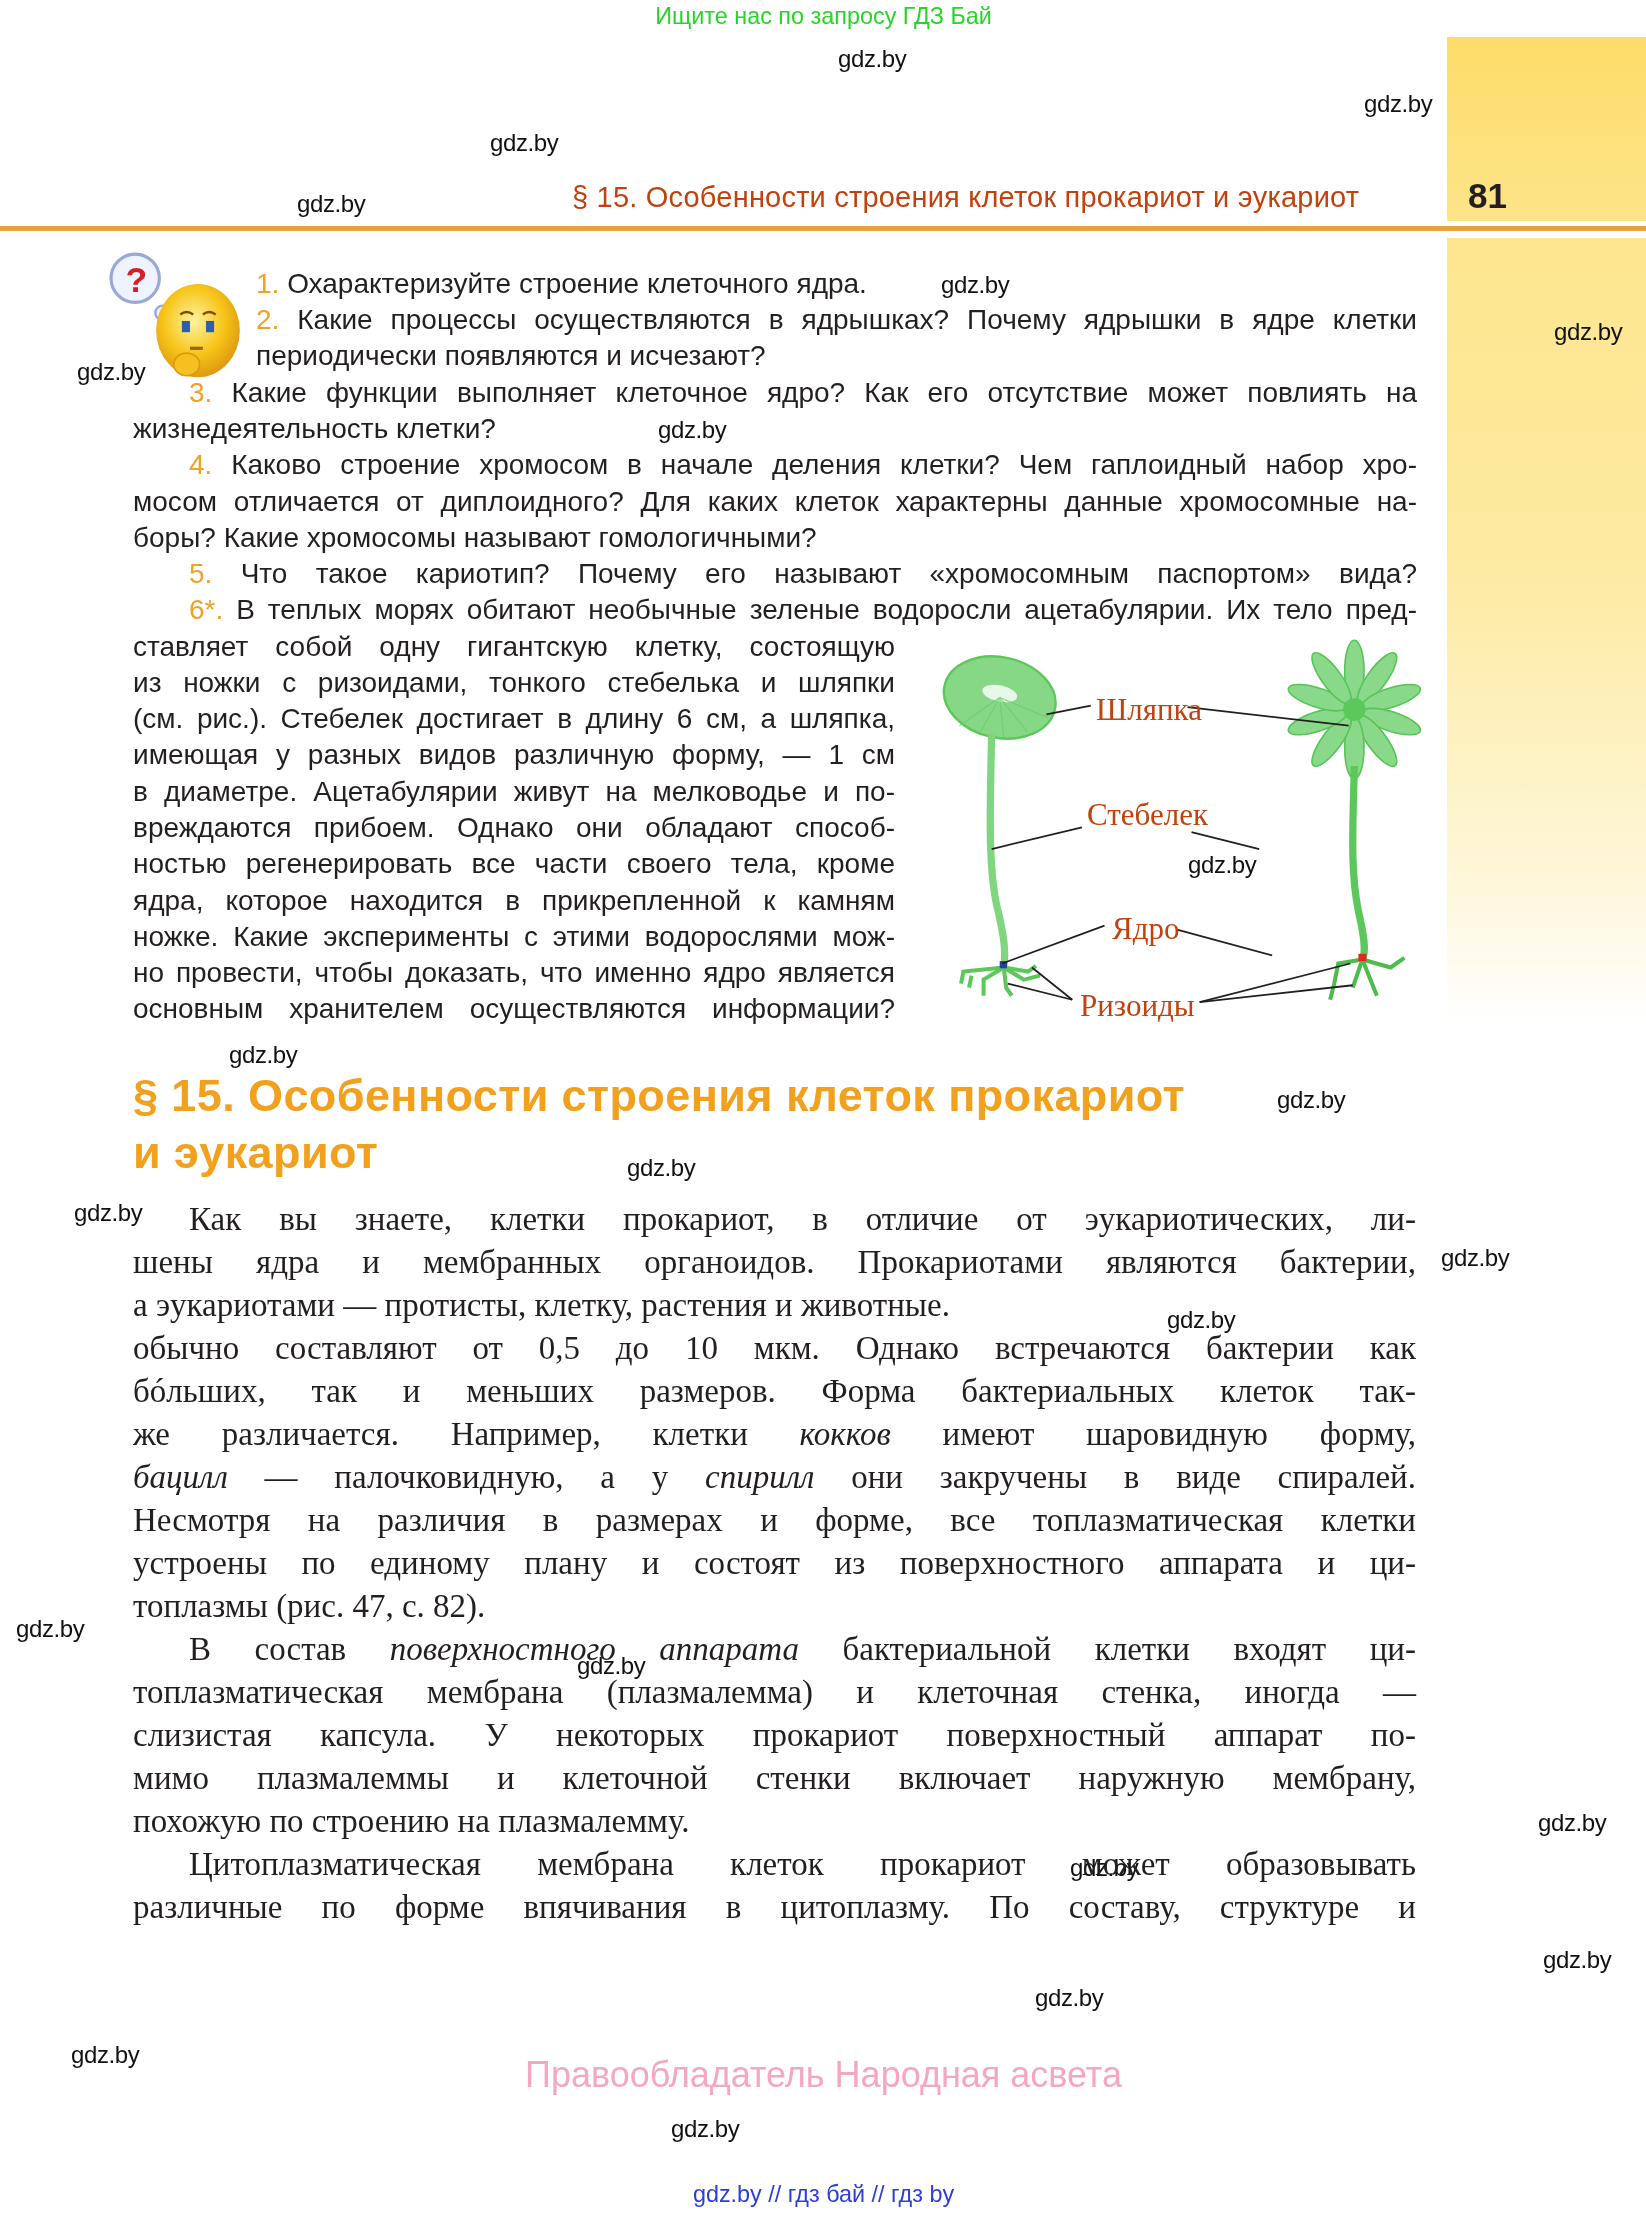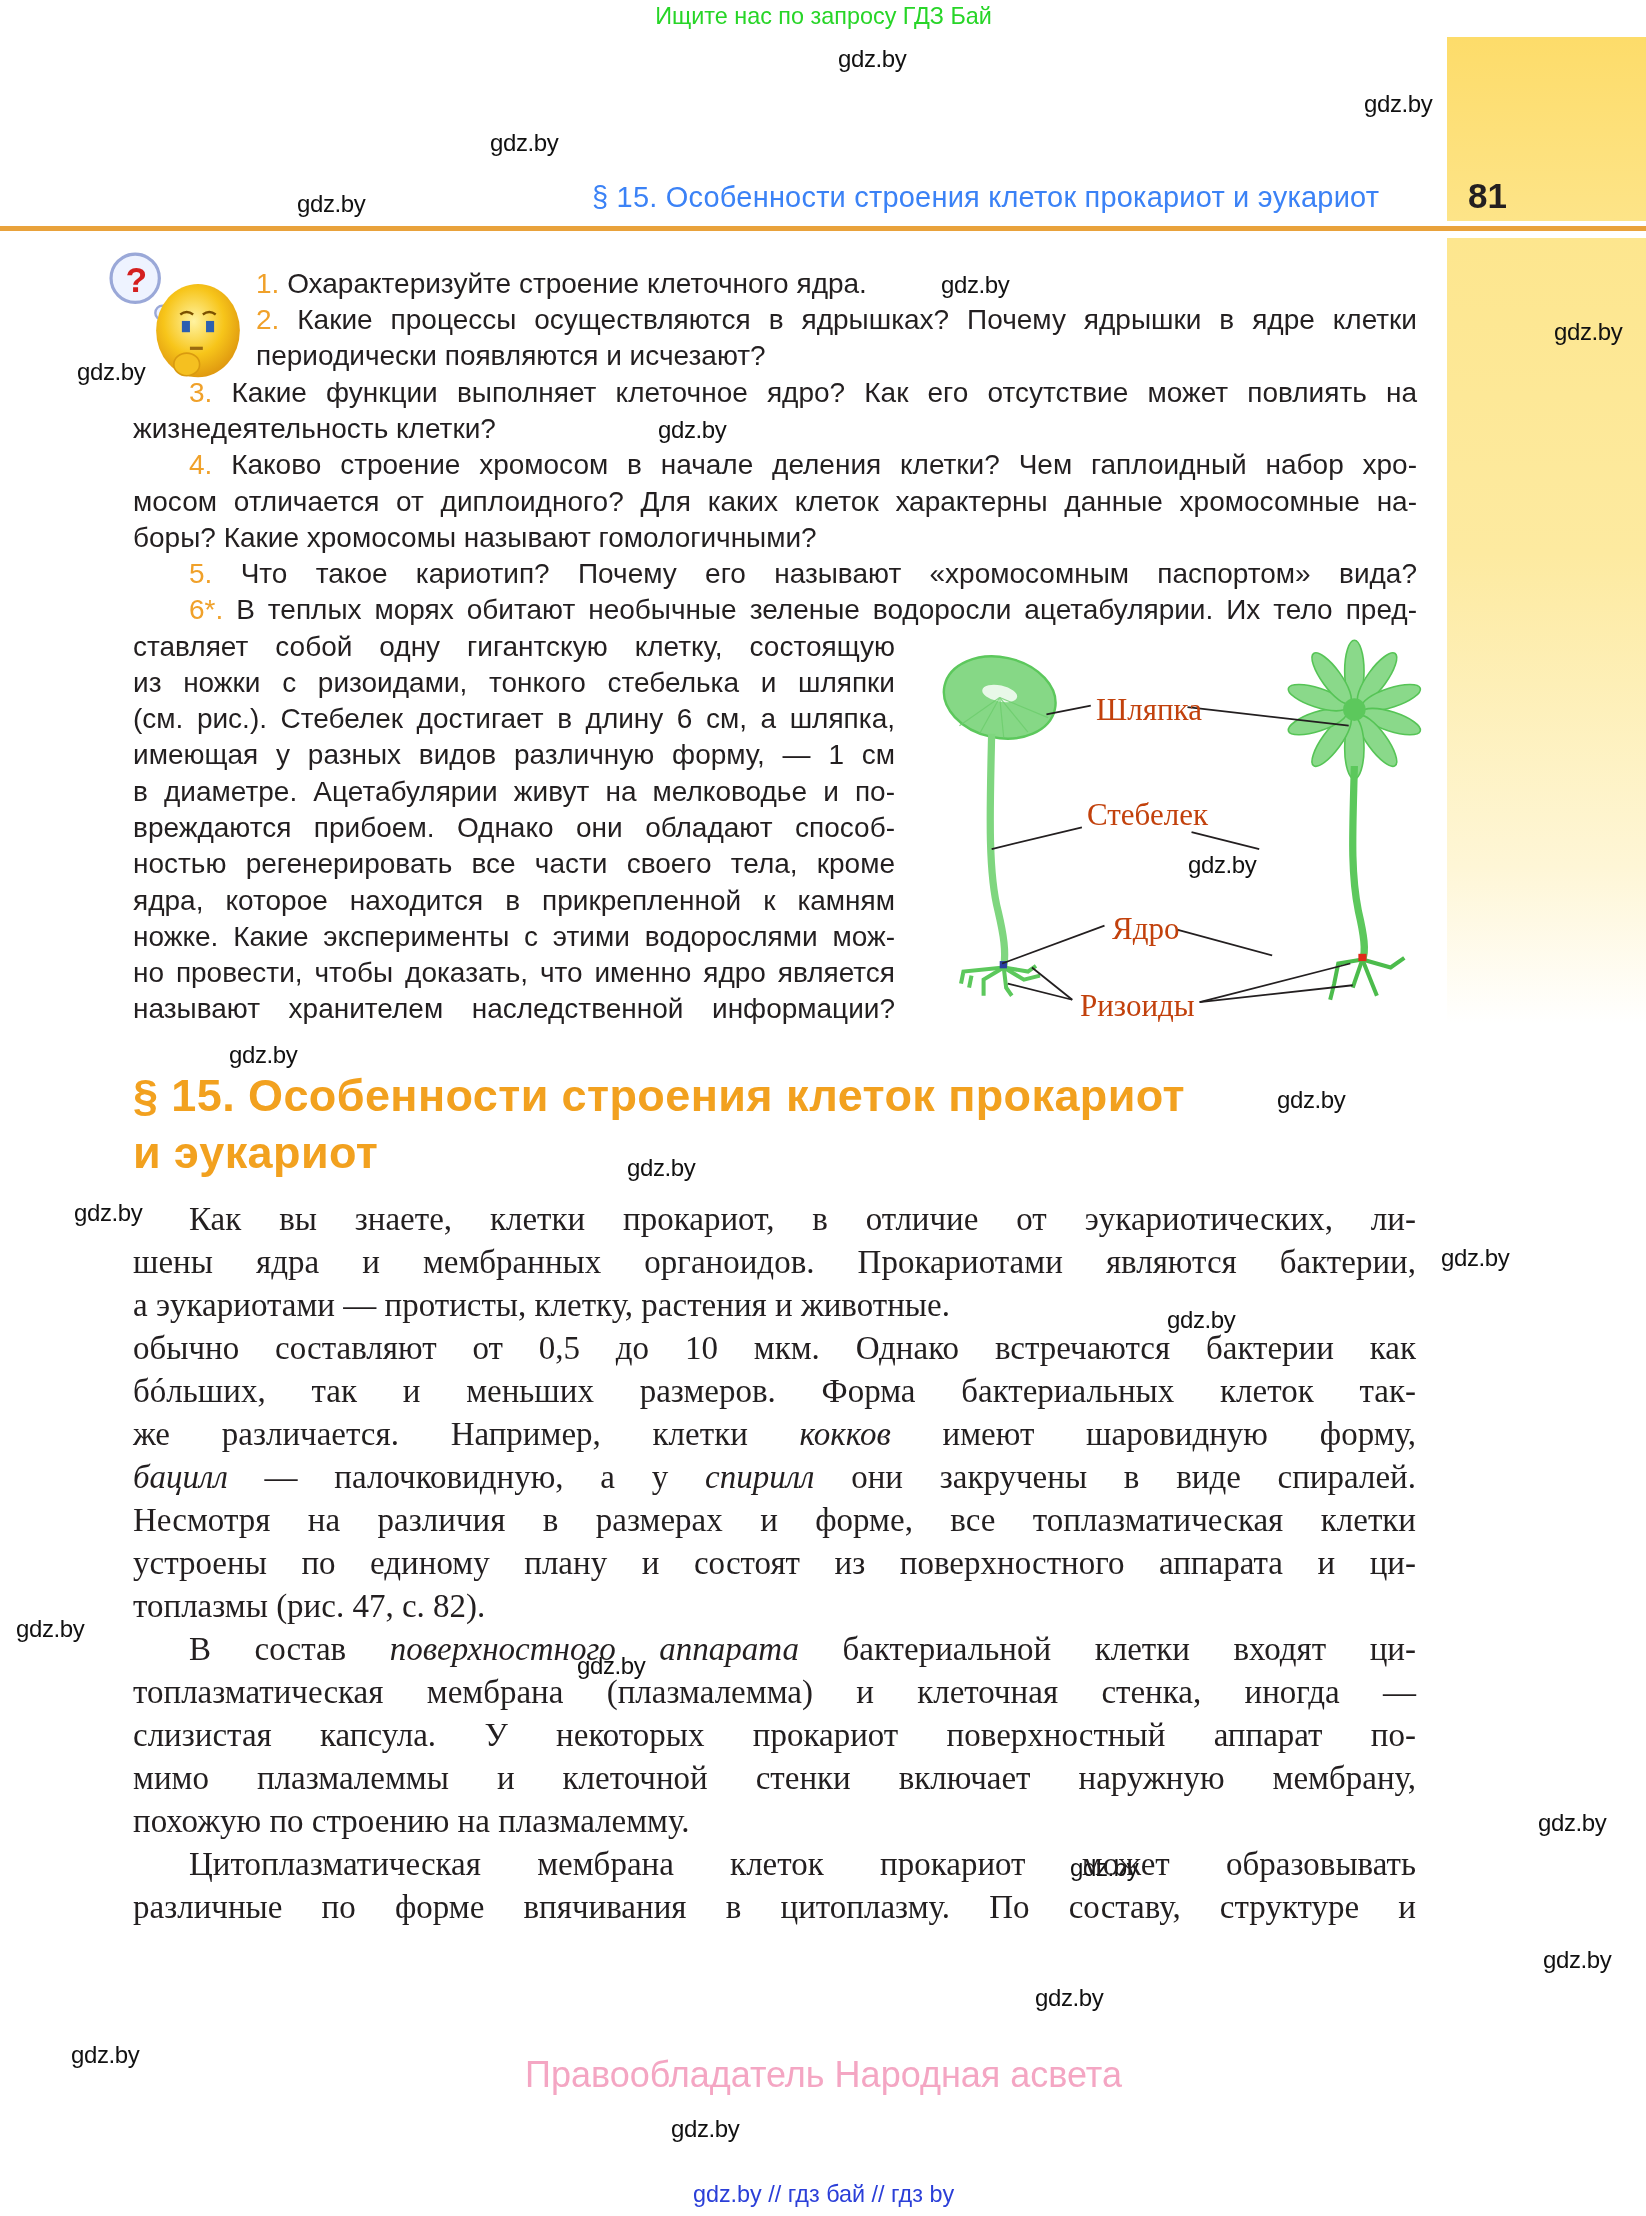--- a/index.html
+++ b/index.html
@@ -3,21 +3,21 @@
 <meta charset="utf-8">
 <style>
   html,body{margin:0;padding:0;}
   body{width:1647px;height:2216px;position:relative;background:#ffffff;overflow:hidden;font-family:"Liberation Sans",sans-serif;color:#231f20;}
   .abs{position:absolute;}
   .wm{position:absolute;font-family:"Liberation Sans",sans-serif;font-size:24px;color:#111;letter-spacing:-0.4px;}
   .top-banner{position:absolute;left:0;width:1647px;top:3.2px;text-align:center;font-size:23.4px;color:#27d527;}
   .side-yellow-top{position:absolute;left:1447px;top:37px;width:200px;height:184px;background:linear-gradient(#fddc6a,#fde488);}
   .side-yellow-body{position:absolute;left:1447px;top:238px;width:200px;height:786px;background:linear-gradient(#fde68e 0%,#fdeaa0 40%,#fef6d6 80%,#ffffff 100%);}
   .header-rule{position:absolute;left:0;top:226px;width:1647px;height:4.8px;background:#e9a23b;}
-  .running-head{position:absolute;left:592px;top:181px;font-size:29px;color:#3b82f6;letter-spacing:0.2px;}
+  .running-head{position:absolute;left:572px;top:181px;font-size:29px;color:#c2410c;letter-spacing:0.2px;}
   .page-num{position:absolute;left:1468px;top:176px;font-size:35px;font-weight:bold;color:#231f20;}
   .q{position:absolute;font-size:28px;line-height:36px;color:#231f20;text-align:justify;text-align-last:justify;}
   .q .num{color:#f0a12a;}
   .q.last{text-align-last:left;}
   .fig-label{position:absolute;font-size:31px;color:#c2410c;font-family:Liberation Serif, serif;}
   .sec-title{position:absolute;left:133px;font-size:45px;font-weight:bold;color:#f2a11f;letter-spacing:0.4px;}
   .body-text{position:absolute;left:133px;width:1283px;font-family:"Liberation Serif",serif;font-size:33px;line-height:43px;color:#231f20;}
   .line{display:block;text-align:justify;text-align-last:justify;white-space:nowrap;height:43px;}
   .line.ind{padding-left:56px;}
   .line.end{text-align-last:left;}
@@ -112,21 +112,21 @@
 <div class="q" style="left:133px;top:629px;width:762px;">ставляет собой одну гигантскую клетку, состоящую</div>
 <div class="q" style="left:133px;top:665px;width:762px;">из ножки с ризоидами, тонкого стебелька и шляпки</div>
 <div class="q" style="left:133px;top:701px;width:762px;">(см. рис.). Стебелек достигает в длину 6 см, а шляпка,</div>
 <div class="q" style="left:133px;top:737px;width:762px;">имеющая у разных видов различную форму, — 1 см</div>
 <div class="q" style="left:133px;top:774px;width:762px;">в диаметре. Ацетабулярии живут на мелководье и по-</div>
 <div class="q" style="left:133px;top:810px;width:762px;">вреждаются прибоем. Однако они обладают способ-</div>
 <div class="q" style="left:133px;top:846px;width:762px;">ностью регенерировать все части своего тела, кроме</div>
 <div class="q" style="left:133px;top:883px;width:762px;">ядра, которое находится в прикрепленной к камням</div>
 <div class="q" style="left:133px;top:919px;width:762px;">ножке. Какие эксперименты с этими водорослями мож-</div>
 <div class="q" style="left:133px;top:955px;width:762px;">но провести, чтобы доказать, что именно ядро является</div>
-<div class="q" style="left:133px;top:991px;width:762px;">называют хранителем наследственной информации?</div>
+<div class="q" style="left:133px;top:991px;width:762px;">основным хранителем осуществляются информации?</div>
 
 <div class="abs" style="left:911px;top:629px;width:524px;height:403px;">
   <svg width="524" height="403" viewBox="0 0 650 500">
 
     <ellipse cx="110" cy="85" rx="70" ry="50" fill="#86d886" stroke="#5cc85c" stroke-width="3" transform="rotate(12 110 85)"></ellipse>
     <ellipse cx="110" cy="80" rx="22" ry="10" fill="#e8f8e8" transform="rotate(12 110 80)"></ellipse>
     <g stroke="#6ccd6c" stroke-width="1.5" opacity="0.8">
       <line x1="110" y1="85" x2="60" y2="120"></line>
         <line x1="110" y1="85" x2="85" y2="130"></line>
       <line x1="110" y1="85" x2="115" y2="135"></line>

